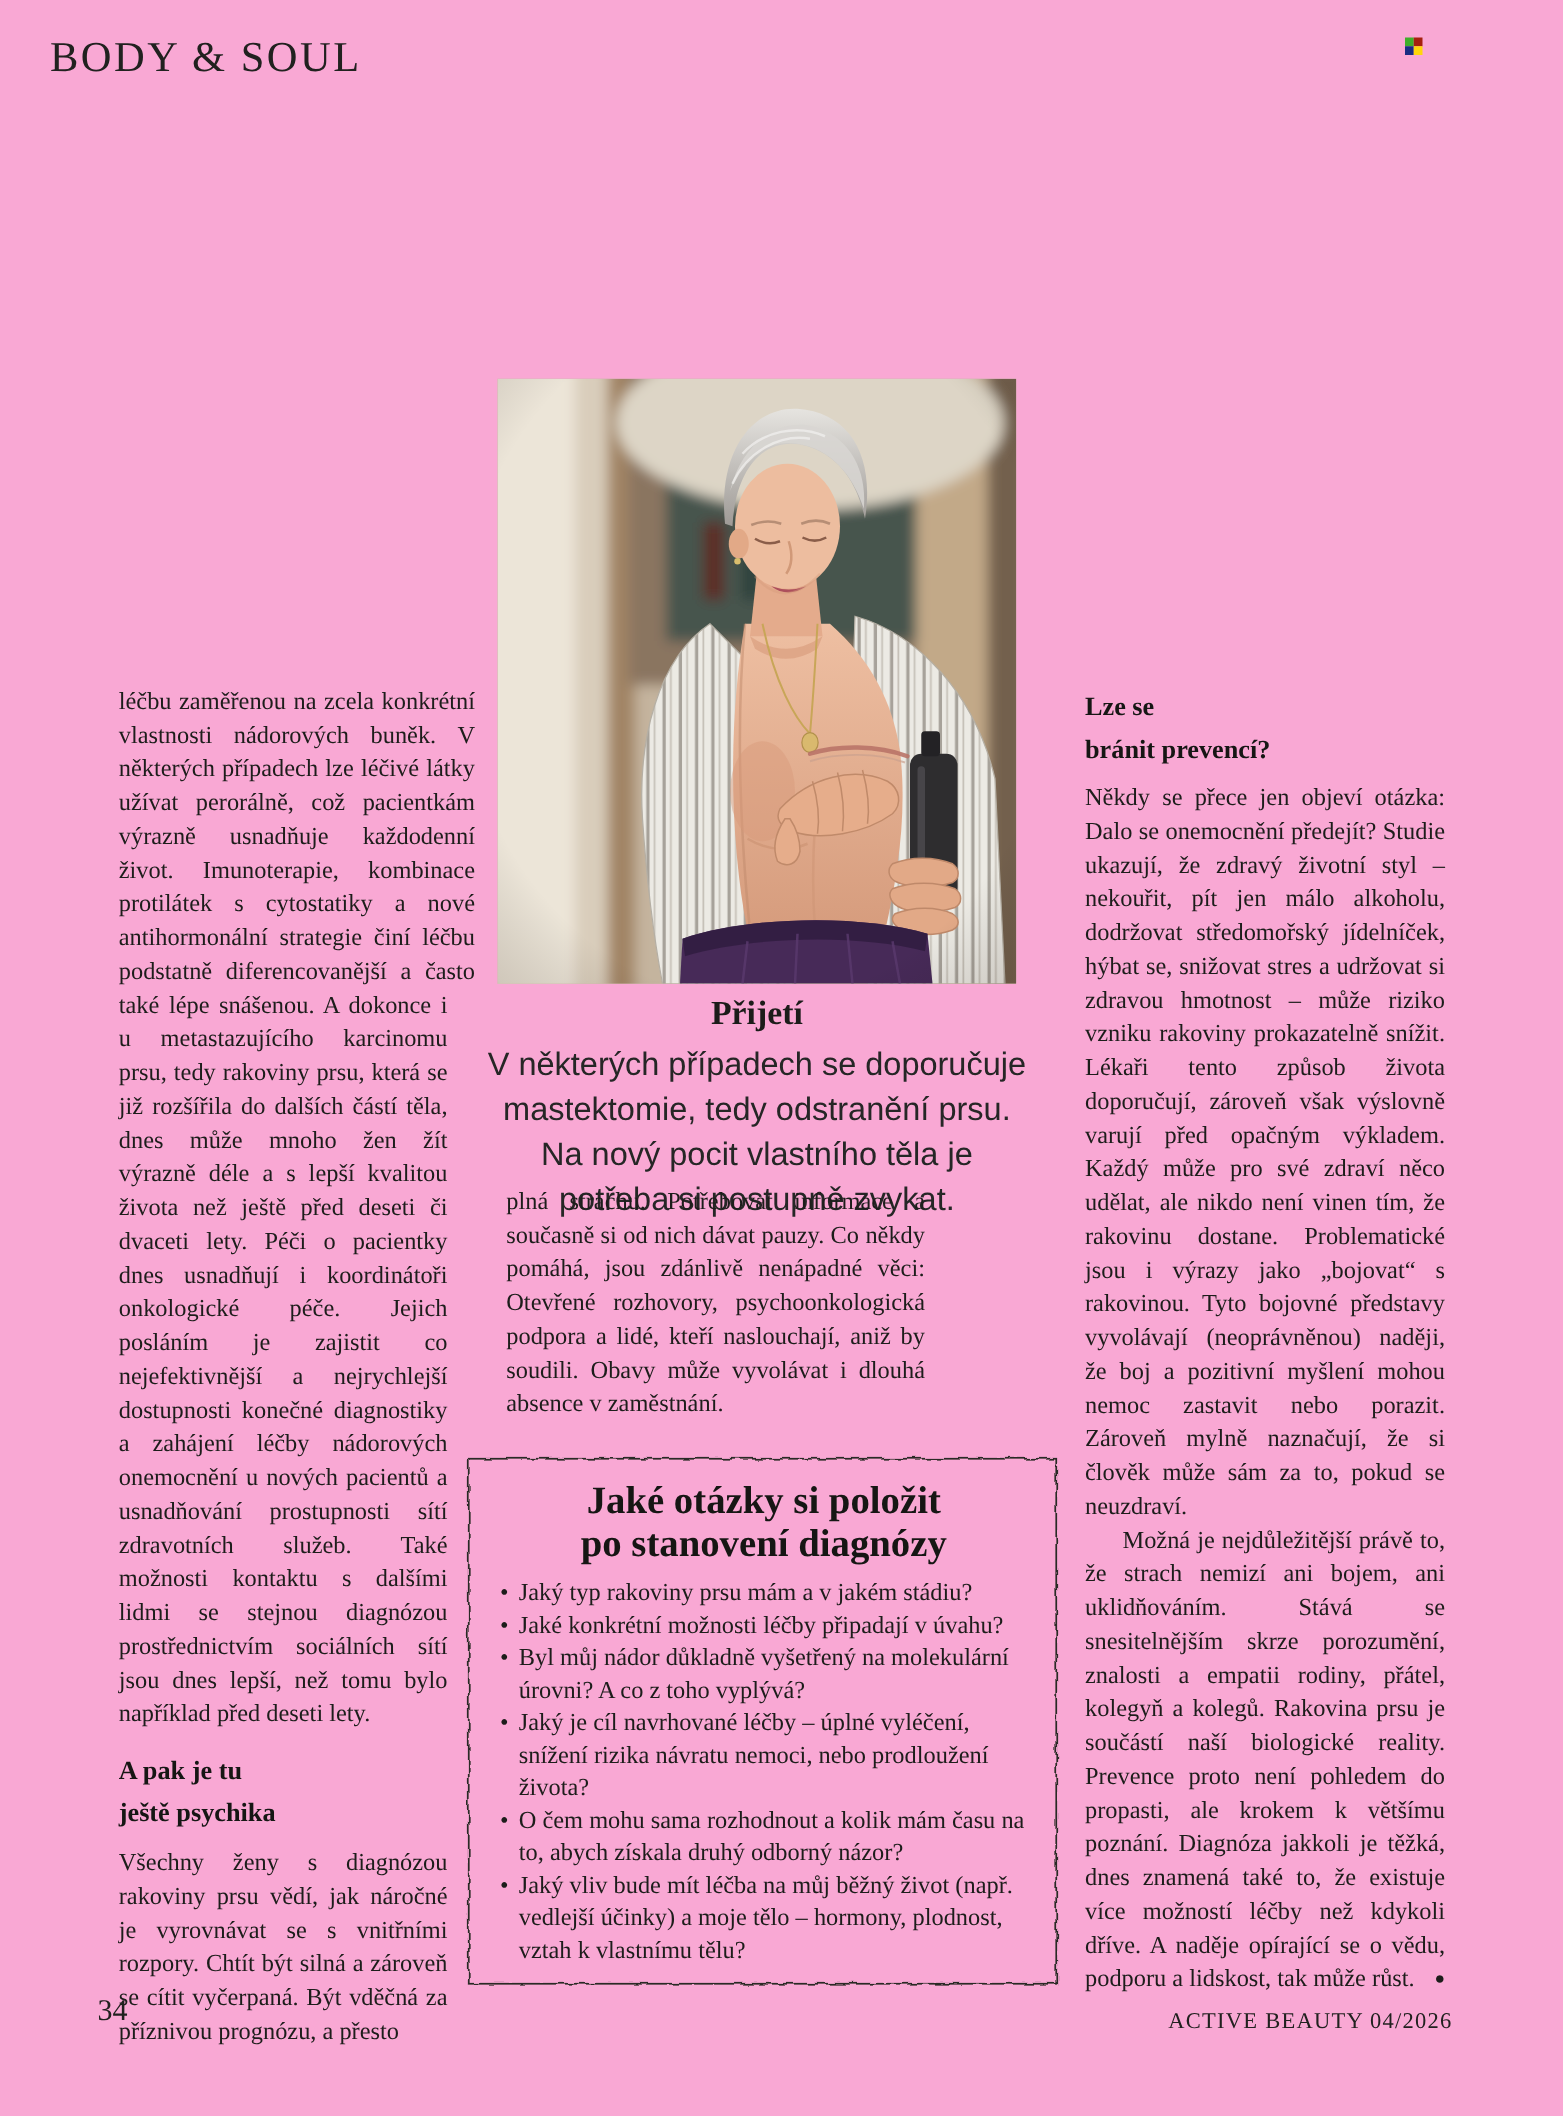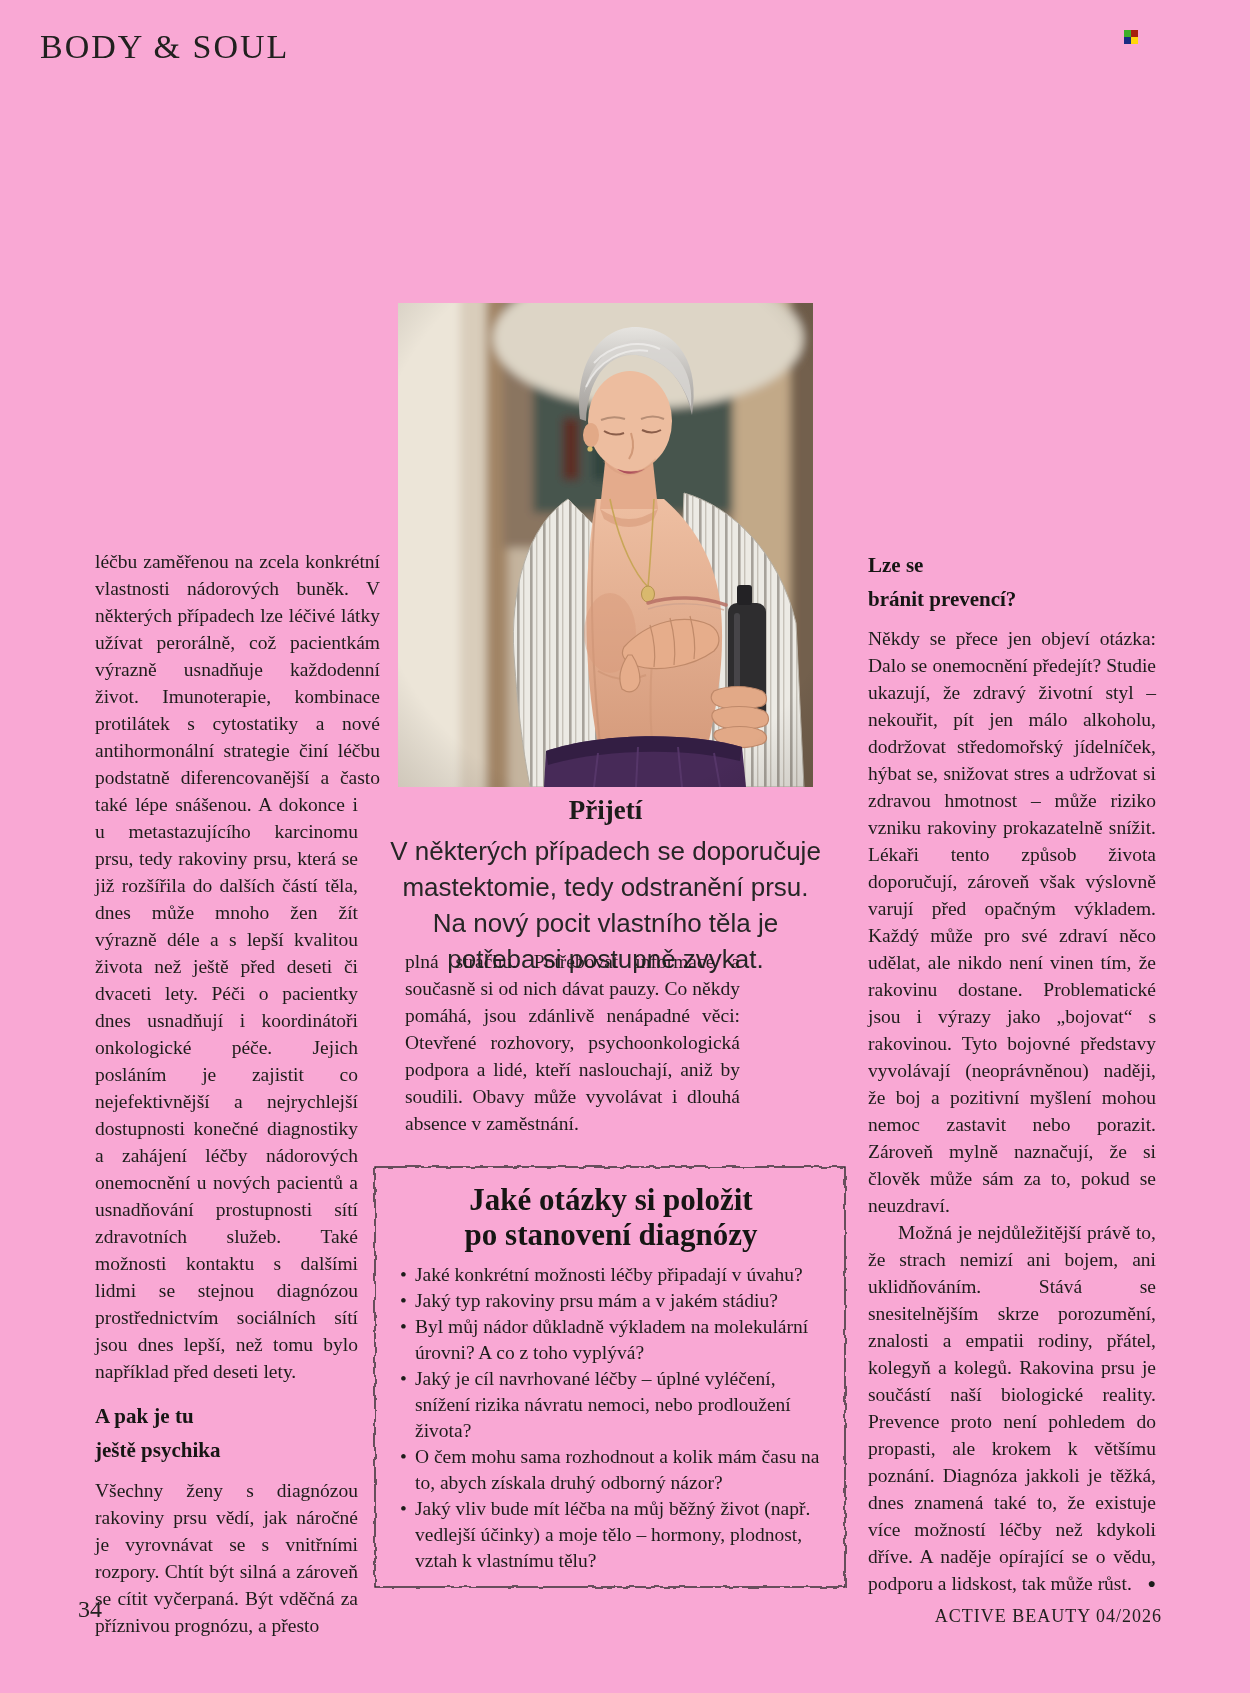--- a/index.html
+++ b/index.html
@@ -233,23 +233,23 @@
       <defs>
         <filter id="sq" x="-5%" y="-5%" width="110%" height="110%">
           <feTurbulence type="fractalNoise" baseFrequency="0.12" numOctaves="1" seed="3" result="n"></feTurbulence>
           <feDisplacementMap in="SourceGraphic" in2="n" scale="5"></feDisplacementMap>
         </filter>
       </defs>
       <rect x="5" y="5" width="470" height="420" fill="none" stroke="#2a2a28" stroke-width="1.4" filter="url(#sq)"></rect>
     </svg>
     <h3 class="q-title"><span>Jaké otázky si položit</span><br><span>po stanovení diagnózy</span></h3>
     <div class="q-list">
+      <div class="q"><span>Jaký typ rakoviny prsu mám a v jakém stádiu?</span></div>
       <div class="q"><span>Jaké konkrétní možnosti léčby připadají v úvahu?</span></div>
-      <div class="q"><span>Jaký typ rakoviny prsu mám a v jakém stádiu?</span></div>
-      <div class="q"><span>Byl můj nádor důkladně výkladem na molekulární úrovni? A co z toho vyplývá?</span></div>
+      <div class="q"><span>Byl můj nádor důkladně vyšetřený na molekulární úrovni? A co z toho vyplývá?</span></div>
       <div class="q"><span>Jaký je cíl navrhované léčby – úplné vyléčení, snížení rizika návratu nemoci, nebo prodloužení života?</span></div>
       <div class="q"><span>O čem mohu sama rozhodnout a kolik mám času na to, abych získala druhý odborný názor?</span></div>
       <div class="q"><span>Jaký vliv bude mít léčba na můj běžný život (např. vedlejší účinky) a moje tělo – hormony, plodnost, vztah k vlastnímu tělu?</span></div>
     </div>
   </div>
 
   <div class="col col-right">
     <div class="spacer-box"></div>
     <h2 class="serif-heading"><span>Lze se</span><br><span>bránit prevencí?</span></h2>
     <p>Někdy se přece jen objeví otázka: Dalo se onemocnění předejít? Studie ukazují, že zdravý životní styl – nekouřit, pít jen málo alkoholu, dodržovat středomořský jídelníček, hýbat se, snižovat stres a udržovat si zdravou hmotnost – může riziko vzniku rakoviny prokazatelně snížit. Lékaři tento způsob života doporučují, zároveň však výslovně varují před opačným výkladem. Každý může pro své zdraví něco udělat, ale nikdo není vinen tím, že rakovinu dostane. Problematické jsou i výrazy jako „bojovat“ s rakovinou. Tyto bojovné představy vyvolávají (neoprávněnou) naději, že boj a pozitivní myšlení mohou nemoc zastavit nebo porazit. Zároveň mylně naznačují, že si člověk může sám za to, pokud se neuzdraví.</p>

